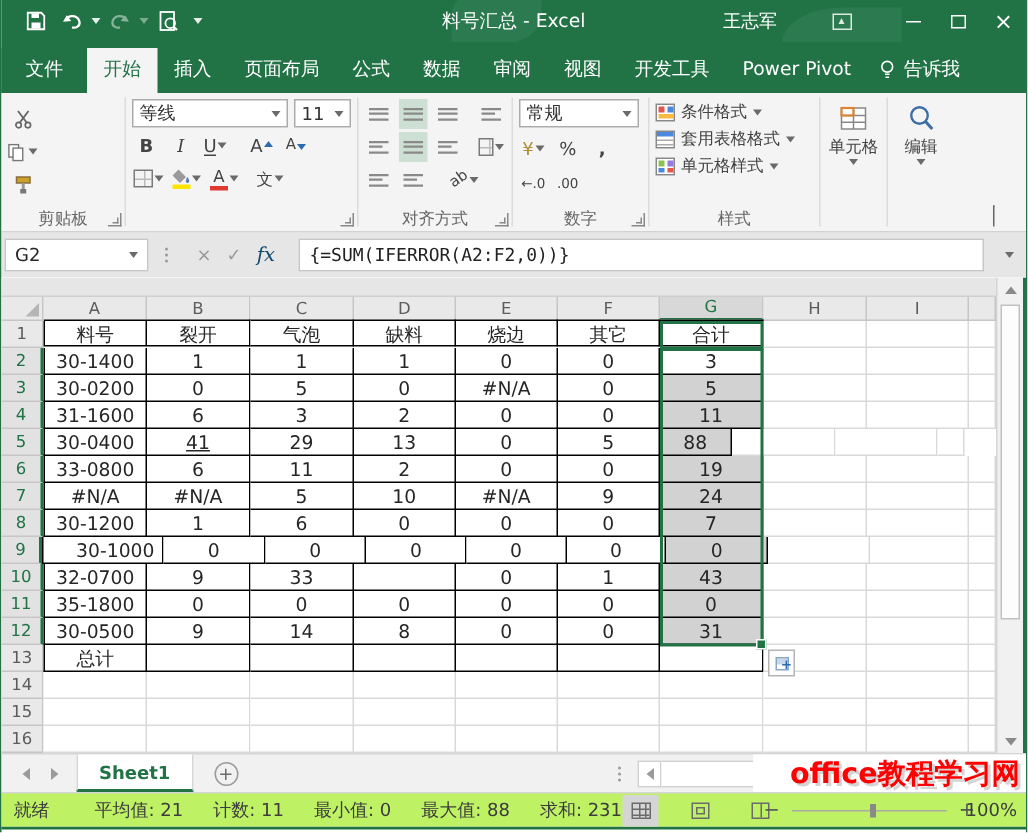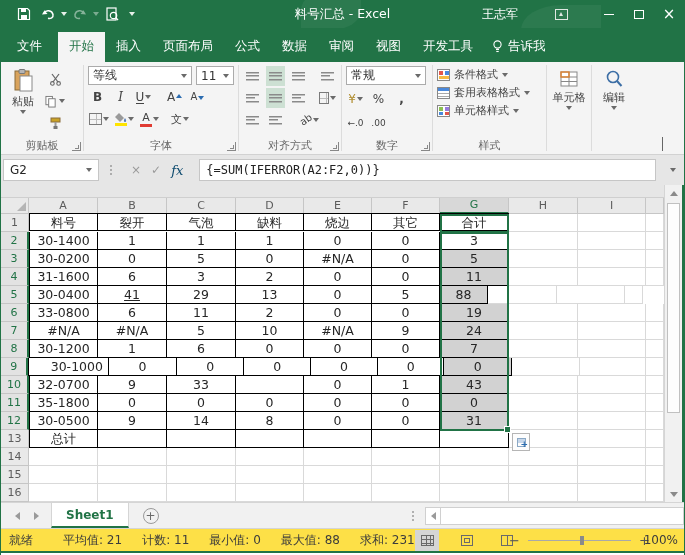--- a/index.html
+++ b/index.html
@@ -116,21 +116,21 @@
   .tri-r { width:0; height:0; border-top:4px solid transparent; border-bottom:4px solid transparent; border-left:5px solid #9a9a9a; }
   .stab { background:#fff; color:#217346; font-weight:bold; font-size:12px; padding:0 14px; height:100%; display:flex; align-items:center; border-bottom:2px solid #217346; border-right:1px solid #d5d5d5; border-left:1px solid #d5d5d5; }
   .addsheet { width:16px; height:16px; border:1px solid #9a9a9a; border-radius:50%; color:#6a6a6a; font-size:12px; line-height:14px; text-align:center; margin-left:14px; }
   .sheetbar .vdots { position:absolute; left:408px; }
   .hscroll { position:absolute; left:424px; right:0; top:4px; bottom:4px; display:flex; align-items:center; }
   .harrow { width:16px; height:18px; background:#fff; border:1px solid #d0d0d0; display:flex; align-items:center; justify-content:center; }
   .htrack { flex:1; height:18px; background:#fff; border:1px solid #d0d0d0; border-left:none; }
   .wm1 { position:absolute; right:0; top:0; bottom:0; width:182px; background:#fff; display:flex; align-items:center; justify-content:flex-end; padding-right:4px; color:#f00; font-size:19px; font-weight:bold; text-shadow:2px 2px 0 rgba(160,160,160,.45); white-space:nowrap; z-index:5; }
 
   
-  .statusbar { height:23px; background:#fde047; border-top:1px solid #d5d5d5; display:flex; align-items:center; font-size:12px; color:#3c3c3c; flex:0 0 auto; position:relative; }
+  .statusbar { height:23px; background:#bef264; border-top:1px solid #d5d5d5; display:flex; align-items:center; font-size:12px; color:#3c3c3c; flex:0 0 auto; position:relative; }
   .statusbar .ready { padding:0 10px 0 8px; width:62px; }
   .statusbar .stat { margin-right:20px; white-space:nowrap; }
   .views { position:absolute; left:414px; display:flex; gap:16px; align-items:center; }
   .vbtn { width:24px; height:21px; display:flex; align-items:center; justify-content:center; }
   .vbtn.on { background:#d5d5d5; }
   .ic-normal { width:13px; height:11px; border:1px solid #6a6a6a; background:
      linear-gradient(#6a6a6a,#6a6a6a) 0 3px/100% 1px no-repeat,
      linear-gradient(#6a6a6a,#6a6a6a) 0 7px/100% 1px no-repeat,
      linear-gradient(#6a6a6a,#6a6a6a) 4px 0/1px 100% no-repeat,
      linear-gradient(#6a6a6a,#6a6a6a) 8px 0/1px 100% no-repeat; }
@@ -210,44 +210,36 @@
     <div class="rtab file">文件</div>
     <div id="tabs-container" style="display:flex">
         <div class="rtab active">开始</div>
         <div class="rtab">插入</div>
         <div class="rtab">页面布局</div>
         <div class="rtab">公式</div>
         <div class="rtab">数据</div>
         <div class="rtab">审阅</div>
         <div class="rtab">视图</div>
         <div class="rtab">开发工具</div>
+        <div class="rtab">Power Pivot</div>
       </div>
     <div class="tell">
       <svg width="11" height="13" viewBox="0 0 11 13">
           <circle cx="5.5" cy="4.5" r="3.6" fill="none" stroke="#fff" stroke-width="1.1"></circle>
           <line x1="4" y1="9.5" x2="7" y2="9.5" stroke="#fff" stroke-width="1.1"></line>
           <line x1="4.3" y1="11.5" x2="6.7" y2="11.5" stroke="#fff" stroke-width="1.1"></line>
         </svg>
       <span>告诉我</span>
     </div>
   </div>
 
   <div class="ribbon">
 
     <div class="rgroup" style="width:82px">
       <div class="gbody">
-        <div class="bigbtn">
-          <svg width="22" height="24" viewBox="0 0 22 24">
-              <rect x="3" y="2" width="14" height="19" fill="#d9a35c" stroke="#8a6d3b"></rect>
-              <rect x="7" y="0.5" width="6" height="4" rx="1" fill="#b5b5b5" stroke="#777"></rect>
-              <rect x="8" y="7" width="12" height="15" fill="#fff" stroke="#888"></rect>
-            </svg>
-          <span class="blabel">粘贴</span>
-          <span class="dar"></span>
-        </div>
         <div class="minicol">
           <div class="mbtn">
             <svg width="13" height="13" viewBox="0 0 13 13">
                 <line x1="3" y1="1" x2="9" y2="9" stroke="#666" stroke-width="1.2"></line>
                 <line x1="10" y1="1" x2="4" y2="9" stroke="#666" stroke-width="1.2"></line>
                 <circle cx="3.4" cy="10.4" r="1.8" fill="none" stroke="#666" stroke-width="1.1"></circle>
                 <circle cx="9.6" cy="10.4" r="1.8" fill="none" stroke="#666" stroke-width="1.1"></circle>
               </svg>
           </div>
           <div class="mbtn">
@@ -328,21 +320,20 @@
                 <span class="bar" style="background:#e03b32"></span>
               </span>
             <span class="dar"></span>
           </div>
           <div class="ibtn" style="margin-left:6px">
               <span class="txtic" style="font-size:11px">文</span>
               <span class="dar"></span>
             </div>
         </div>
       </div>
-      <div class="glabel">字体</div>
       <span class="launcher"></span>
     </div>
     <div class="gsep"></div>
 
     <div class="rgroup" style="width:102px">
       <div class="gbody" style="flex-direction:column; gap:2px; padding:1px 2px;">
         <div class="fline">
           <div class="ibtn">
               <span class="bars"></span>
             </div>
@@ -771,20 +762,21 @@
         <i></i>
         <i></i>
         <i></i>
       </div>
     <div class="hscroll">
       <div class="harrow">
           <span class="tri-l"></span>
         </div>
       <div class="htrack"></div>
     </div>
+    <div class="wm1">office教程学习网</div>
   </div>
 
   <div class="statusbar">
     <span class="ready">就绪</span>
     <span id="stats-container" style="display:flex">
         <span class="stat">平均值: 21</span>
         <span class="stat">计数: 11</span>
         <span class="stat">最小值: 0</span>
         <span class="stat">最大值: 88</span>
         <span class="stat">求和: 231</span>

